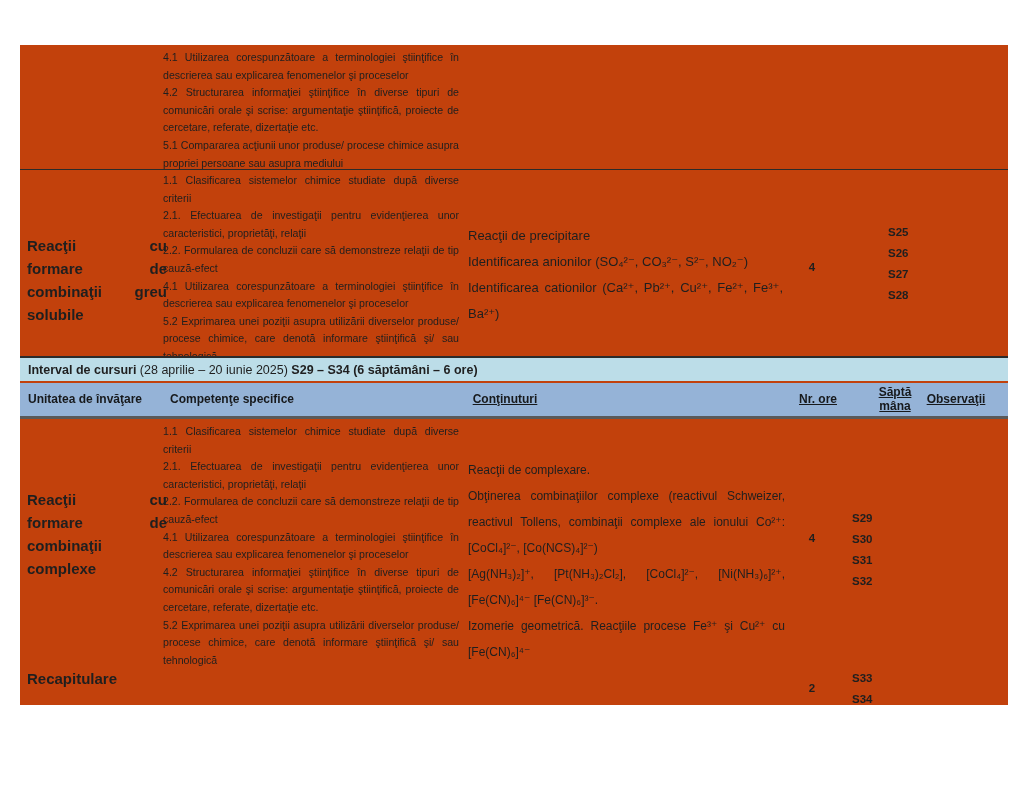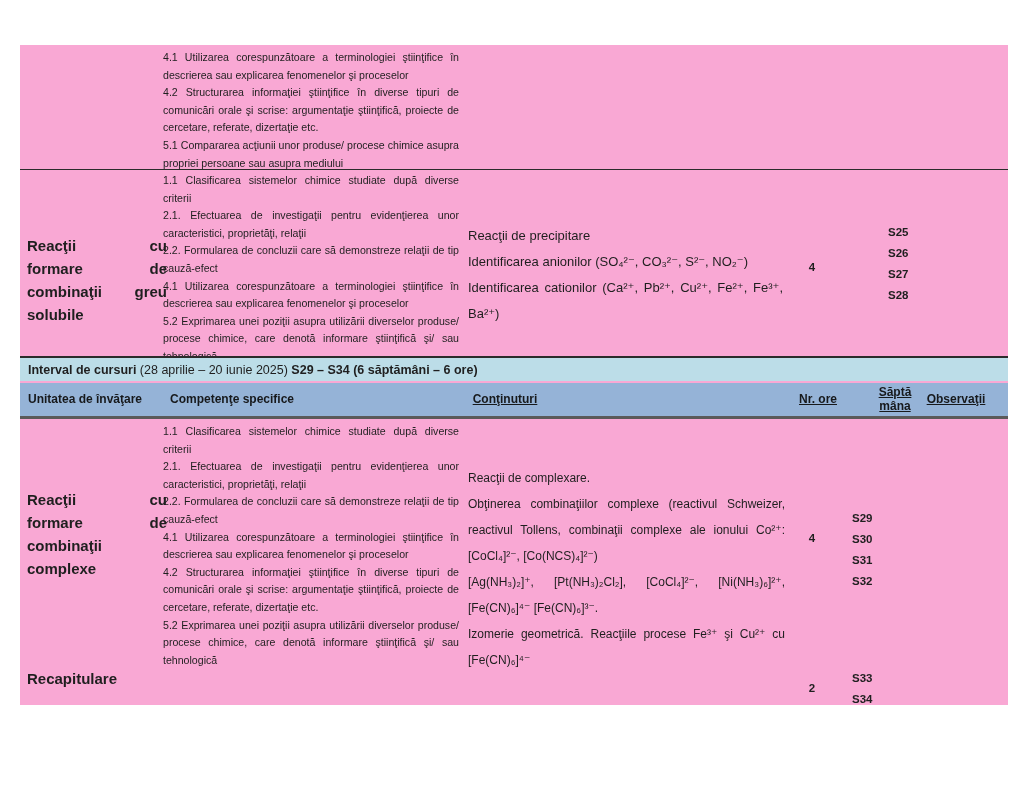--- a/index.html
+++ b/index.html
@@ -1,20 +1,20 @@
 <!DOCTYPE html>
 <html><head>
 <meta charset="utf-8">
 <style>
   html,body{margin:0;padding:0;background:#ffffff;}
   .page{
     position:relative;width:1024px;height:791px;background:#ffffff;overflow:hidden;
     font-family:"Liberation Sans","DejaVu Sans",sans-serif;color:#1f1f1f;
   }
-  .table{position:absolute;left:20px;top:45px;width:988px;height:660px;background:#f9a8d4;}
+  .table{position:absolute;left:20px;top:45px;width:988px;height:660px;background:#c2410c;}
   .abs{position:absolute;}
   p{margin:0;padding:0;}
 
   
   .comp-col p{font-size:10.6px;line-height:17.6px;text-align:justify;}
   .content-col p{text-align:justify;line-height:26px;}
   .content-lg p{font-size:13px;}
   .content-md p{font-size:12px;}
   .unit-col p{font-weight:bold;font-size:15px;line-height:23px;text-align:justify;text-align-last:justify;}
   .weeks p{font-weight:bold;font-size:11.5px;line-height:21px;}
@@ -109,21 +109,21 @@
         <p>complexe</p>
       </div>
     <div class="abs comp-col" style="left:143px;top:378px;width:296px;">
         <p>1.1 Clasificarea sistemelor chimice studiate după diverse criterii</p>
         <p>2.1. Efectuarea de investigaţii pentru evidenţierea unor caracteristici, proprietăţi, relaţii</p>
         <p>2.2. Formularea de concluzii care să demonstreze relaţii de tip cauză-efect</p>
         <p>4.1 Utilizarea corespunzătoare a terminologiei ştiinţifice în descrierea sau explicarea fenomenelor şi proceselor</p>
         <p>4.2 Structurarea informaţiei ştiinţifice în diverse tipuri de comunicări orale şi scrise: argumentaţie ştiinţifică, proiecte de cercetare, referate, dizertaţie etc.</p>
         <p>5.2 Exprimarea unei poziţii asupra utilizării diverselor produse/ procese chimice, care denotă informare ştiinţifică şi/ sau tehnologică</p>
       </div>
-    <div class="abs content-col content-md" style="left:448px;top:412px;width:317px;margin-top:8px;">
+    <div class="abs content-col content-md" style="left:448px;top:412px;width:317px;">
         <p>Reacţii de complexare.</p>
         <p>Obţinerea combinaţiilor complexe (reactivul Schweizer, reactivul Tollens, combinaţii complexe ale ionului Co²⁺: [CoCl₄]²⁻, [Co(NCS)₄]²⁻)</p>
         <p>[Ag(NH₃)₂]⁺, [Pt(NH₃)₂Cl₂], [CoCl₄]²⁻, [Ni(NH₃)₆]²⁺, [Fe(CN)₆]⁴⁻ [Fe(CN)₆]³⁻.</p>
         <p>Izomerie geometrică. Reacţiile procese Fe³⁺ şi Cu²⁺ cu [Fe(CN)₆]⁴⁻</p>
       </div>
     <div class="abs hours" style="left:752px;top:483px;width:80px;">4</div>
     <div class="abs weeks" style="left:832px;top:463px;width:60px;">
         <p>S29</p>
         <p>S30</p>
         <p>S31</p>

